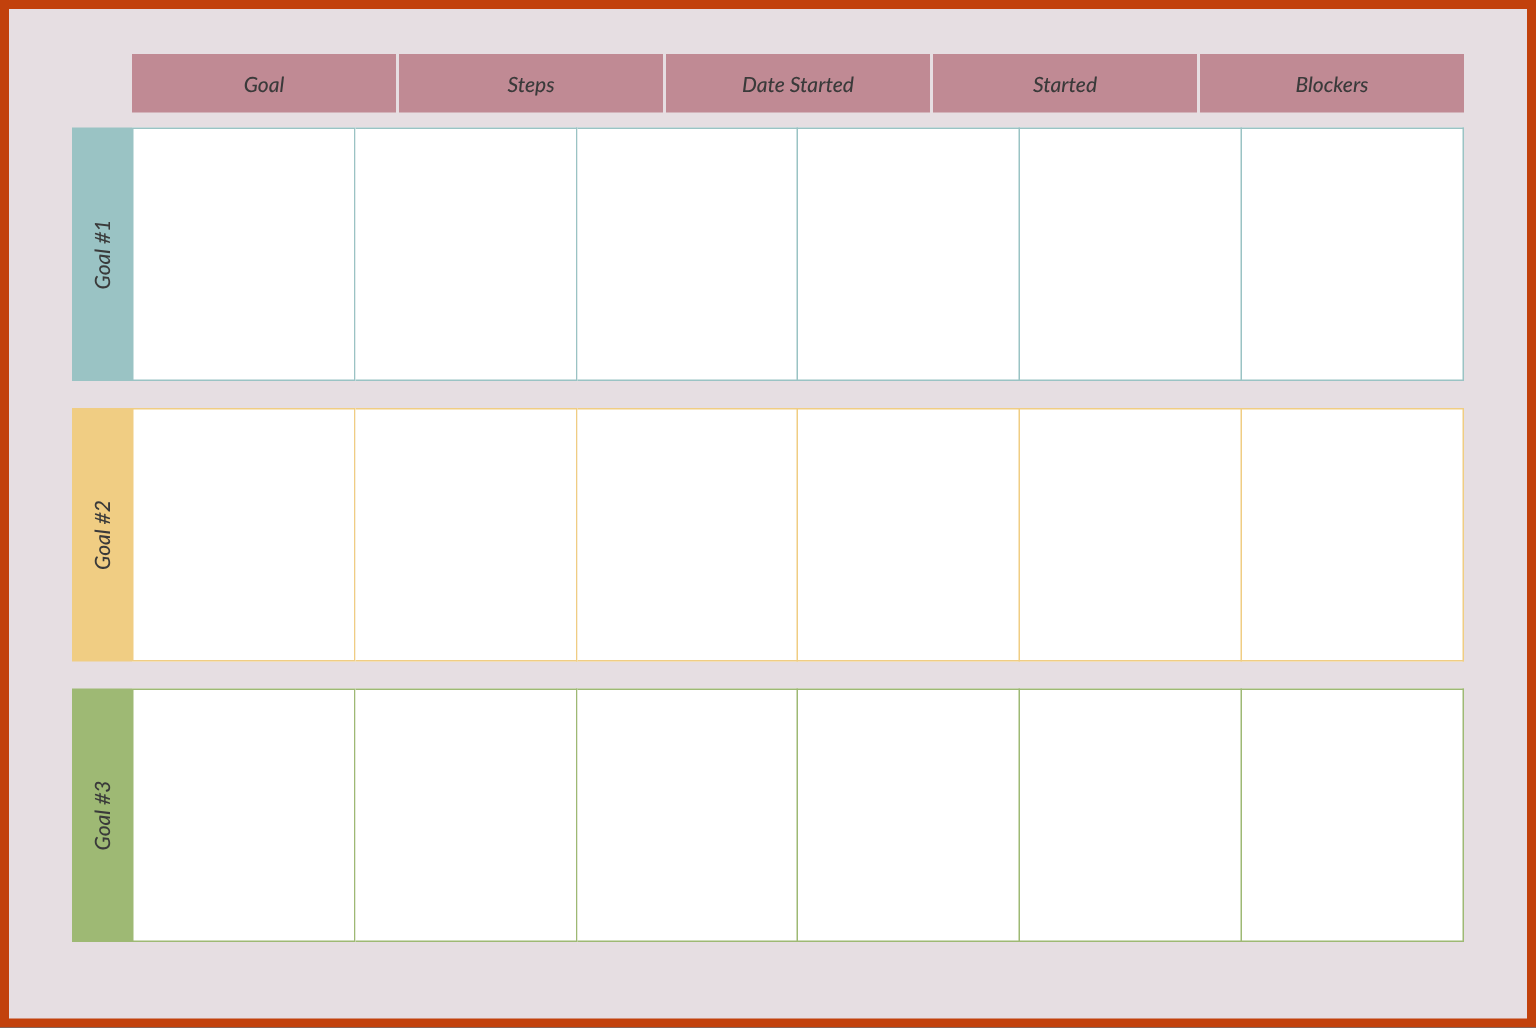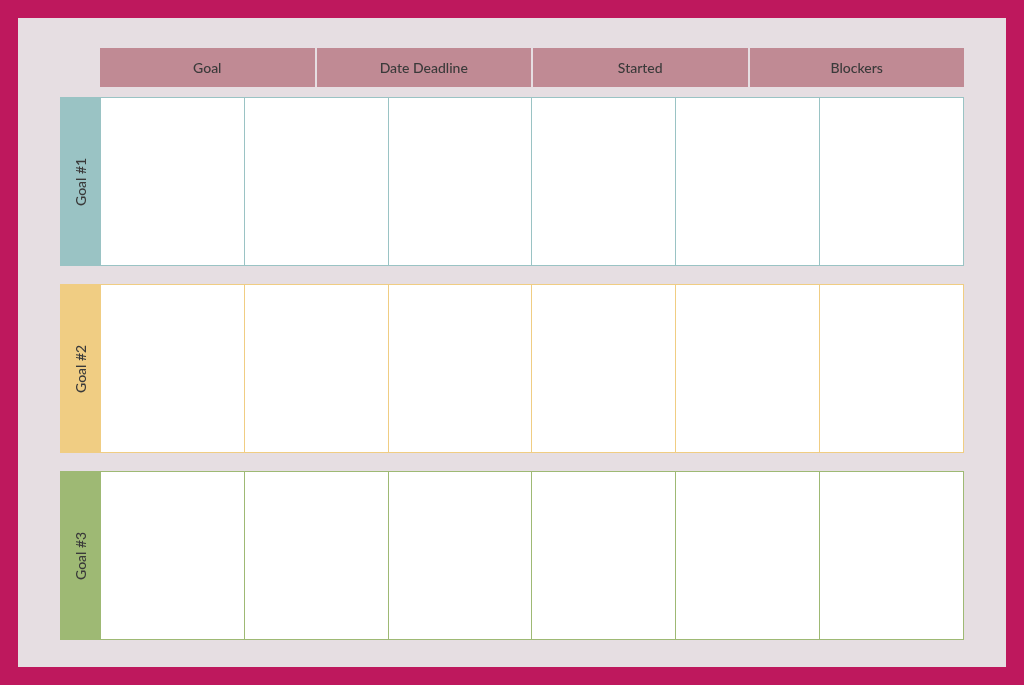--- a/index.html
+++ b/index.html
@@ -8,24 +8,25 @@
       padding: 0;
     }
     body {
       font-family: "Segoe UI", "Lato", -apple-system, BlinkMacSystemFont, sans-serif;
       background: #000;
       width: 1024px;
       height: 685px;
       overflow: hidden;
     }
     .frame {
-      background: #be185d;
+      background: #c2410c;
       width: 100%;
       height: 100%;
-      padding: 18px;
+      padding: 6px;
+      font-style: italic;
     }
     .page {
       background: #e6dee2;
       width: 100%;
       height: 100%;
       padding: 30px 42px 18px 42px;
     }
     .grid-wrap {
       width: 100%;
     }
@@ -90,21 +91,22 @@
 </head>
 <body>
 
 <div class="frame">
   <div class="page">
     <div class="grid-wrap">
 
       <div class="header-row">
         <div class="row-label-spacer"></div>
         <div class="header-cell">Goal</div>
-        <div class="header-cell">Date Deadline</div>
+        <div class="header-cell">Steps</div>
+        <div class="header-cell">Date Started</div>
         <div class="header-cell">Started</div>
         <div class="header-cell">Blockers</div>
       </div>
 
       <div class="goal-row r1">
         <div class="row-label">Goal #1</div>
         <div class="data-cell"></div>
         <div class="data-cell"></div>
         <div class="data-cell"></div>
         <div class="data-cell"></div>

